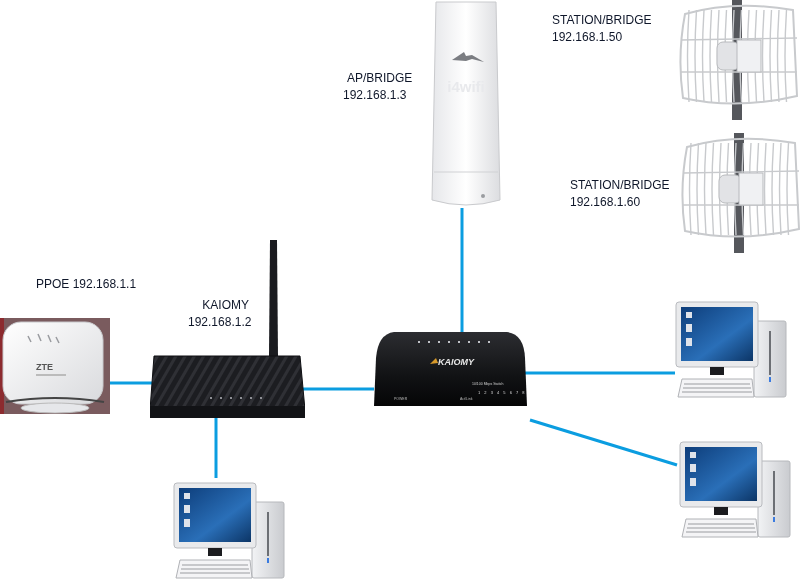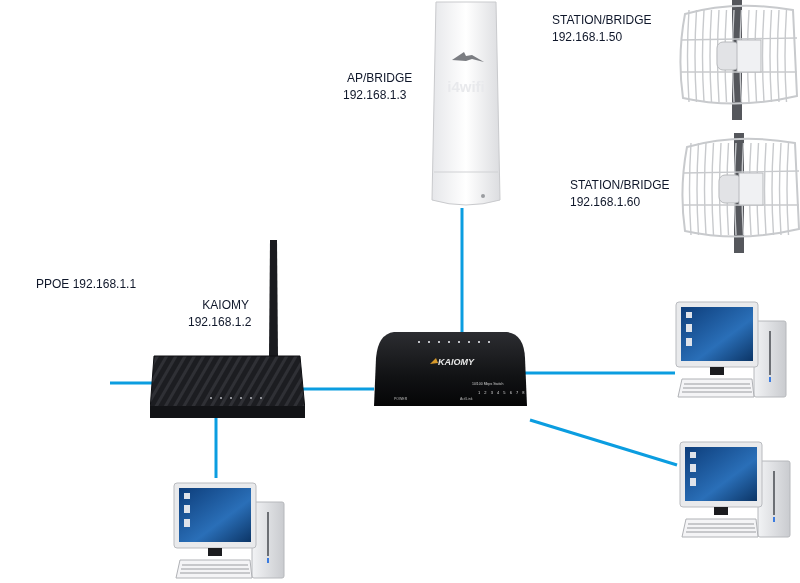--- a/index.html
+++ b/index.html
@@ -35,20 +35,38 @@
   </div>
   <div class="label" style="left:552px; top:12px;">
     <div>STATION/BRIDGE</div>
     <div>192.168.1.50</div>
   </div>
   <div class="label" style="left:570px; top:177px;">
     <div>STATION/BRIDGE</div>
     <div>192.168.1.60</div>
   </div>
 
+  <div class="device" style="left:0; top:318px; width:110px; height:96px;">
+    <svg width="110" height="96" viewBox="0 0 110 96">
+      <defs>
+        <linearGradient id="mg" x1="0" y1="0" x2="1" y2="1">
+          <stop offset="0" stop-color="#ffffff"></stop>
+            <stop offset="1" stop-color="#d9dadd"></stop>
+        </linearGradient>
+      </defs>
+      <rect x="0" y="0" width="110" height="96" fill="#7a5b5e"></rect>
+      <rect x="0" y="0" width="4" height="96" fill="#8c2b2f"></rect>
+      <rect x="3" y="4" width="100" height="82" rx="18" fill="url(#mg)" stroke="#c8c9cc"></rect>
+      <path d="M28 18 l3 6 M38 16 l3 7 M48 17 l3 7 M56 19 l3 6" stroke="#9a9ca0" stroke-width="1.5"></path>
+      <text x="36" y="52" font-size="9" font-weight="bold" fill="#555" font-family="Liberation Sans, sans-serif">ZTE</text>
+      <rect x="36" y="56" width="30" height="2" fill="#bbb"></rect>
+      <path d="M6 84 Q55 76 104 84" stroke="#444" stroke-width="2" fill="none"></path>
+      <ellipse cx="55" cy="90" rx="34" ry="5" fill="#e6e7ea" stroke="#bbb"></ellipse>
+    </svg>
+  </div>
 
   <div class="device" style="left:150px; top:238px; width:155px; height:182px;">
     <svg width="155" height="182" viewBox="0 0 155 182">
       <defs>
         <linearGradient id="rg" x1="0" y1="0" x2="0" y2="1">
           <stop offset="0" stop-color="#2b2c30"></stop>
             <stop offset="1" stop-color="#141518"></stop>
         </linearGradient>
         <pattern id="stripes" width="8" height="8" patternUnits="userSpaceOnUse" patternTransform="rotate(30)">
           <rect width="8" height="8" fill="#1c1d21"></rect>

